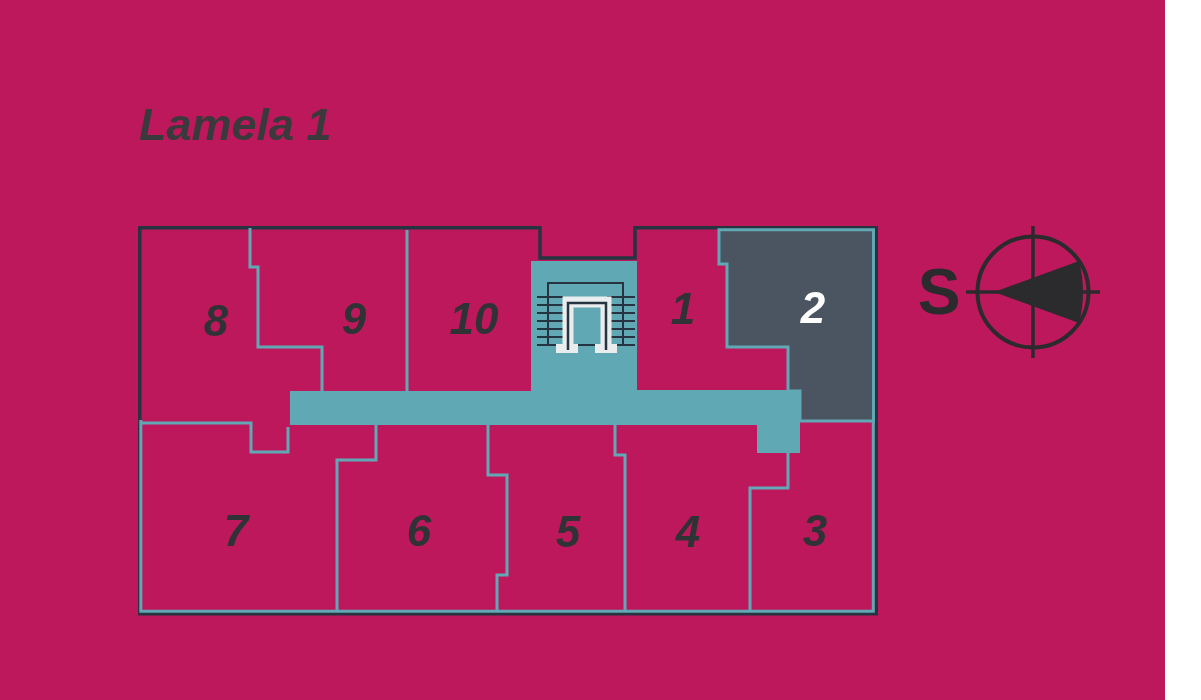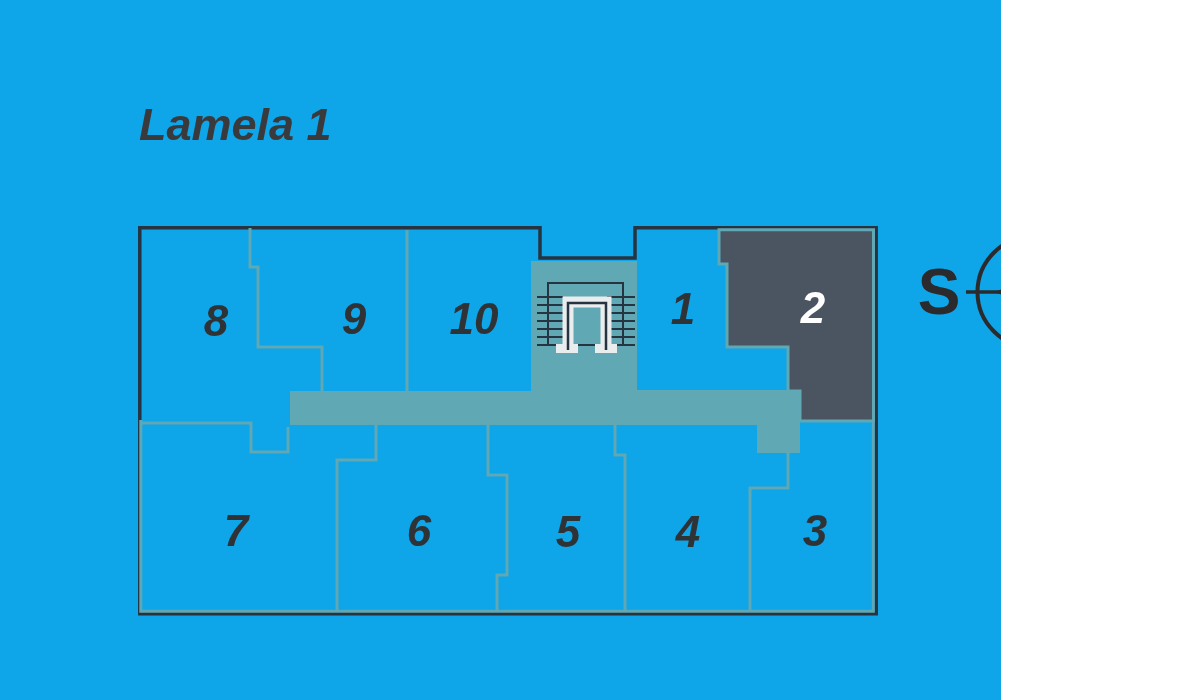--- a/index.html
+++ b/index.html
@@ -1,16 +1,16 @@
 <!DOCTYPE html>
 <html><head>
 <meta charset="utf-8">
 <style>
   html,body{margin:0;padding:0;background:#ffffff;}
-  .canvas{position:relative;width:1001px;height:700px;background:#0ea5e9;overflow:hidden;}
+  .canvas{position:relative;width:1165px;height:700px;background:#be185d;overflow:hidden;}
   svg{display:block;}
   text{font-family:"Liberation Sans","DejaVu Sans",sans-serif;}
   .title-text{font-size:45px;font-weight:bold;font-style:italic;}
   .unit-label{font-size:44px;font-weight:bold;font-style:italic;text-anchor:middle;}
   .compass-label{font-size:64px;font-weight:bold;text-anchor:middle;}
   .wall{fill:none;stroke:#61a8b5;stroke-width:3;}
   .darkline{stroke:#263340;fill:none;}
   .hotspot{fill:transparent;cursor:pointer;}
 </style>
 </head>

